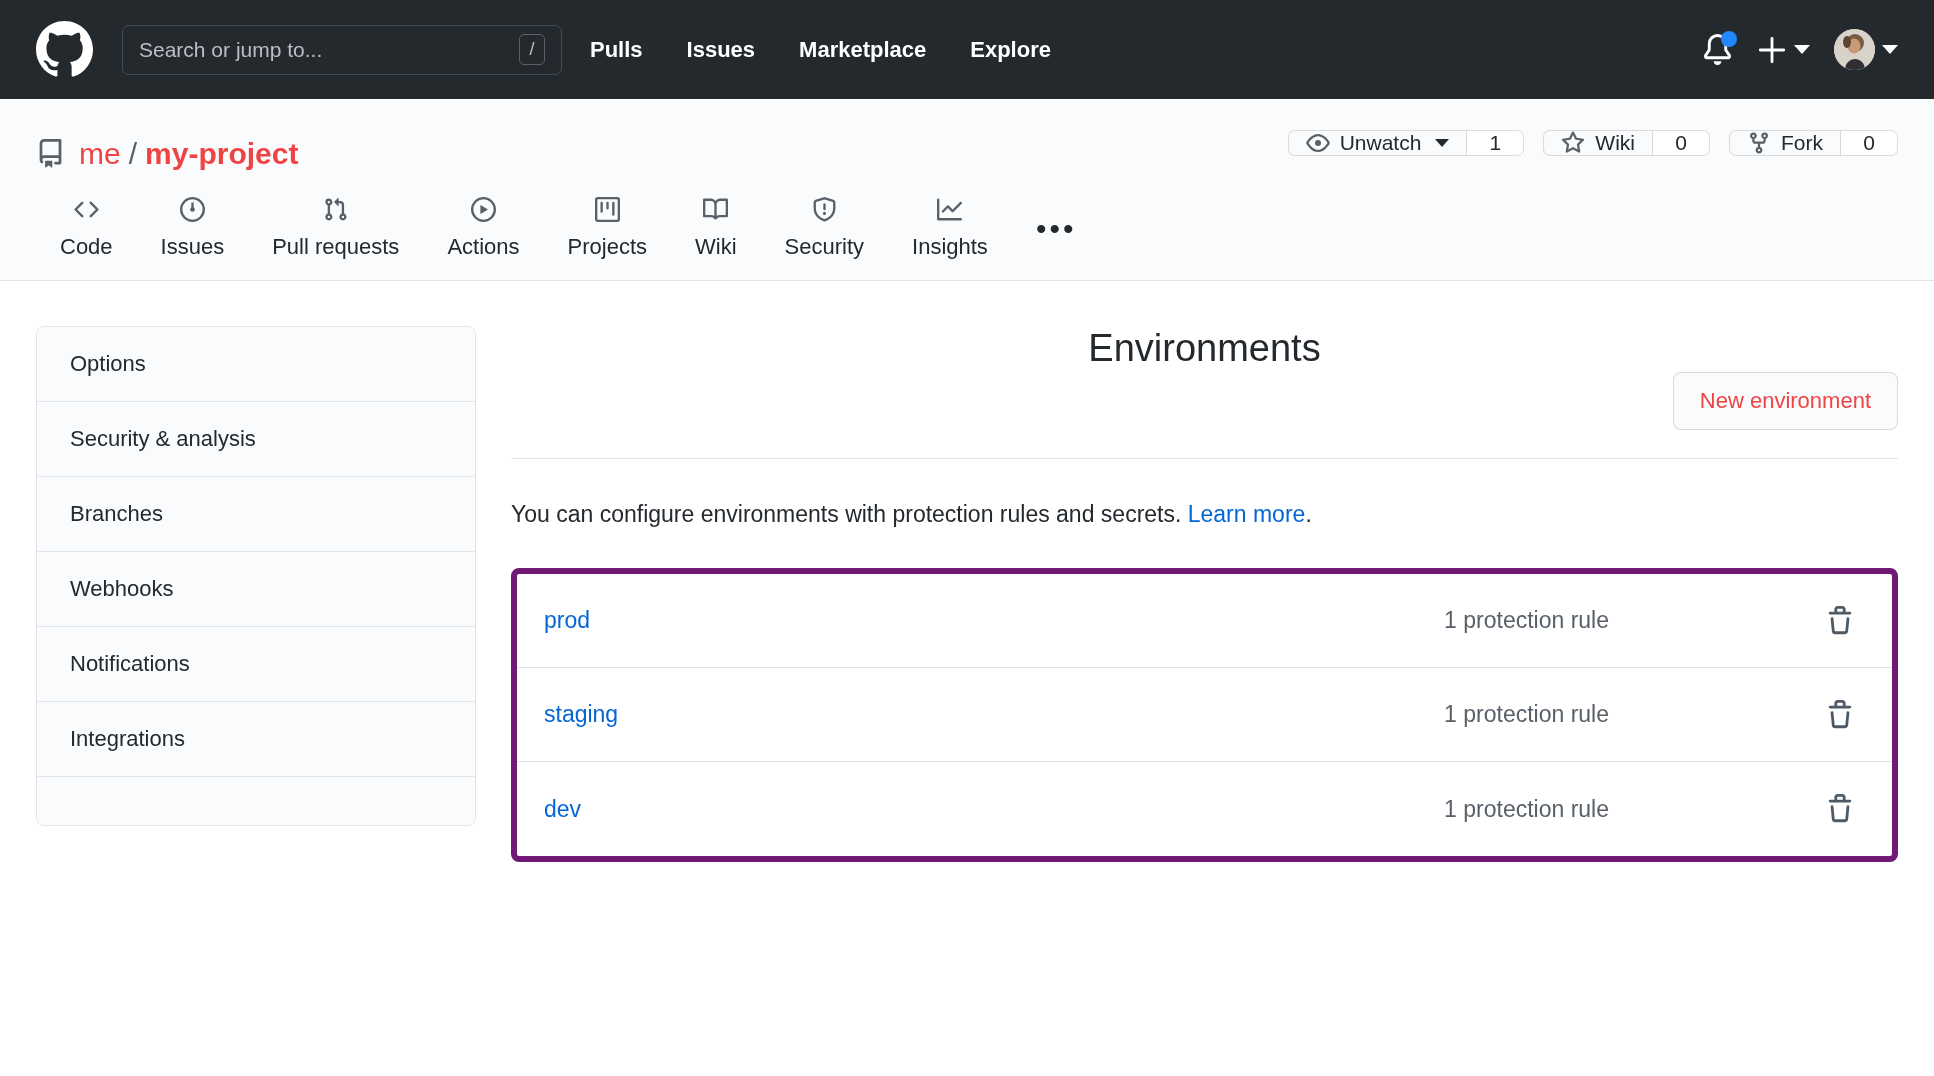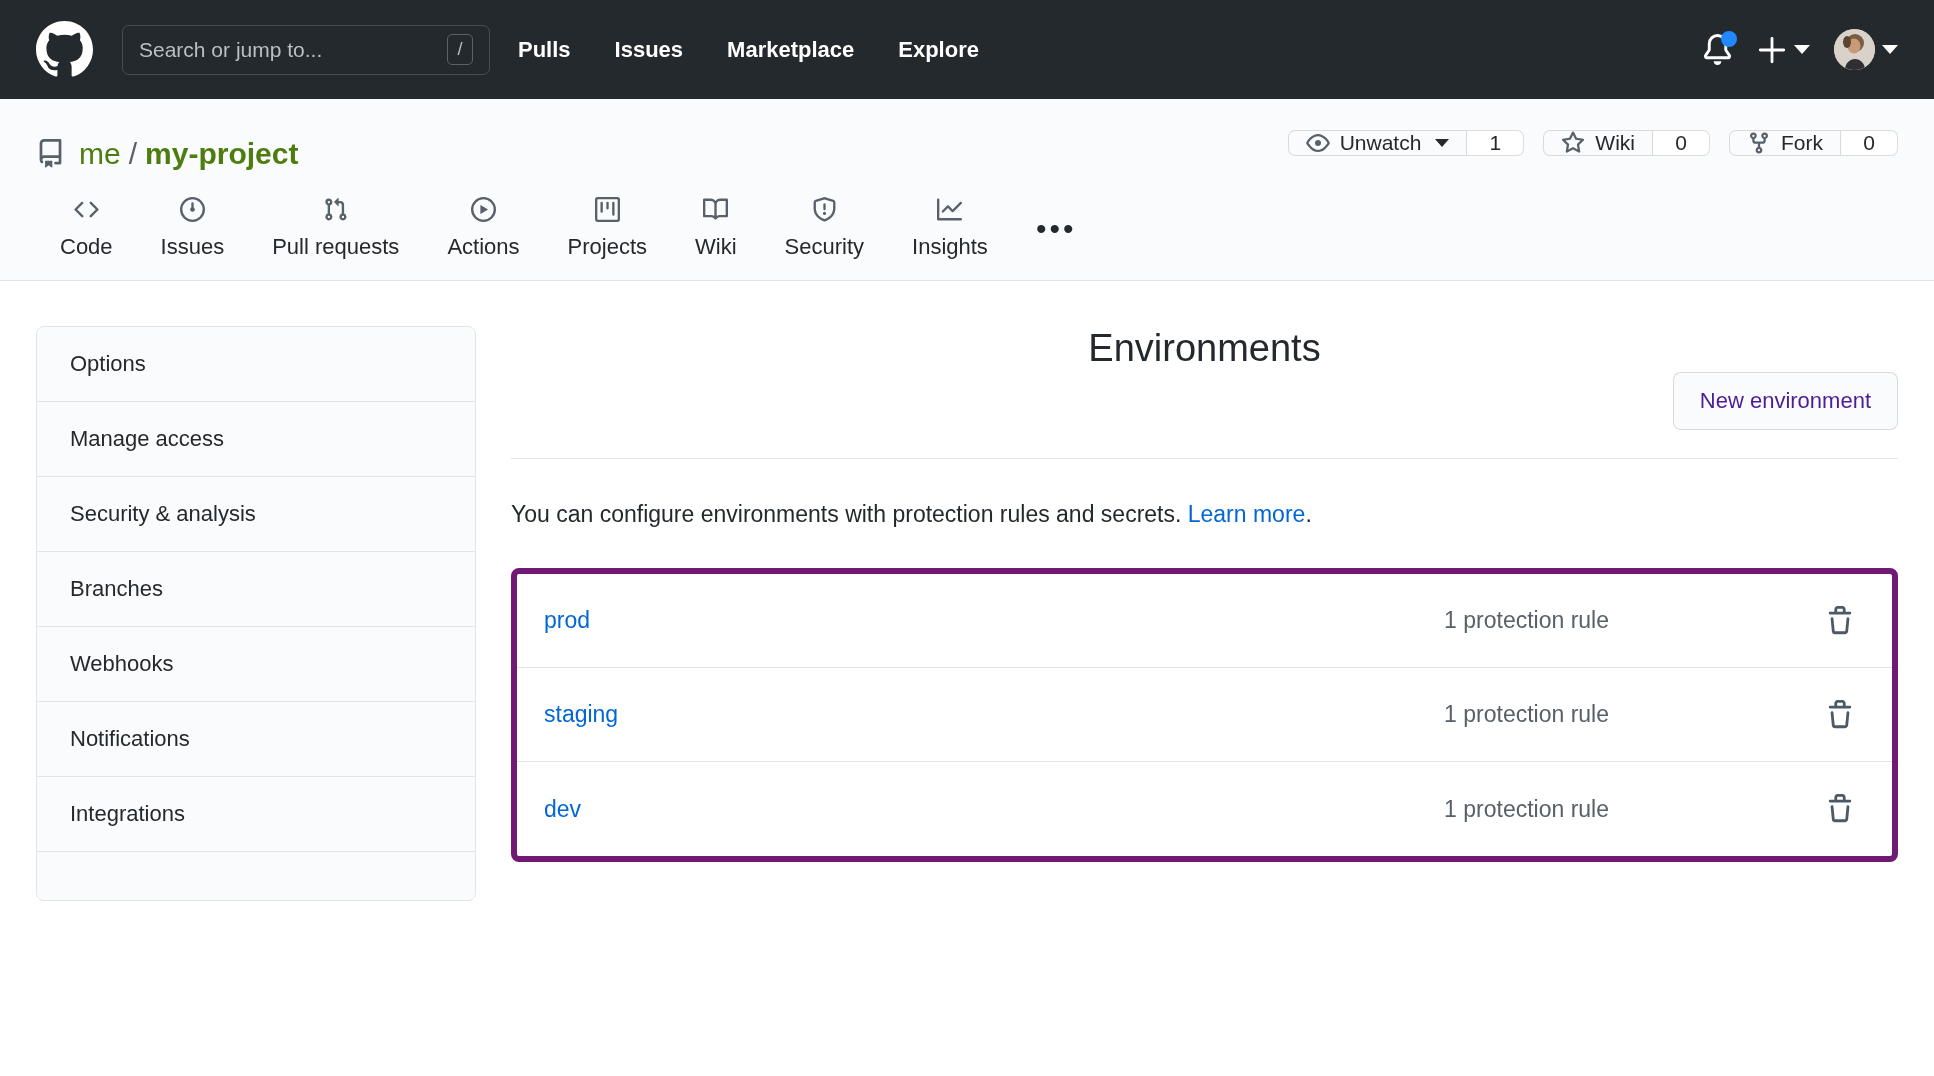--- a/index.html
+++ b/index.html
@@ -31,21 +31,21 @@
     margin-right: 29px;
     display: flex;
     align-items: center;
     justify-content: center;
     cursor: pointer;
   }
   .gh-logo svg { display: block; }
 
   .search-box {
     position: relative;
-    width: 368px;
+    width: 440px;
     height: 50px;
     border: 1px solid #444d56;
     border-radius: 7px;
     background: transparent;
     display: flex;
     align-items: center;
     padding: 0 16px;
     cursor: text;
   }
   .search-box input {
@@ -138,21 +138,21 @@
   }
   .repo-icon { margin-right: 14px; display: flex; align-items: center; }
   .repo-title {
     font-size: 30px;
     color: #0366d6;
     display: flex;
     align-items: baseline;
     gap: 8px;
     white-space: nowrap;
   }
-  .repo-title a { color: #4d7c0f; text-decoration: none; }
+  .repo-title a { color: #ef4444; text-decoration: none; }
   .repo-title .sep { color: #586069; font-weight: 300; }
   .repo-title .repo-name { font-weight: bold; }
 
   .repo-actions {
     margin-left: auto;
     display: flex;
     align-items: center;
     gap: 19px;
   }
   .btn-group {
@@ -273,21 +273,21 @@
     margin: 0;
     line-height: 1.2;
   }
   .btn-new-env {
     margin-left: auto;
     background: #fafbfc;
     border: 1px solid rgba(27,31,35,0.15);
     border-radius: 8px;
     padding: 15px 26px;
     font-size: 22px;
-    color: #4c1d95;
+    color: #ef4444;
     cursor: pointer;
     font-family: "Liberation Sans", sans-serif;
     white-space: nowrap;
   }
   .env-desc {
     font-size: 23px;
     color: #24292e;
     margin: 38px 0 0 0;
     line-height: 1.5;
   }
@@ -498,21 +498,20 @@
     </a>
 
     <div class="repo-tab-more">•••</div>
   </nav>
 </div>
 
 <div class="page">
 
   <aside class="settings-sidebar">
     <div class="sidebar-item">Options</div>
-    <div class="sidebar-item">Manage access</div>
     <div class="sidebar-item">Security &amp; analysis</div>
     <div class="sidebar-item">Branches</div>
     <div class="sidebar-item">Webhooks</div>
     <div class="sidebar-item">Notifications</div>
     <div class="sidebar-item">Integrations</div>
     <div class="sidebar-item"></div>
   </aside>
 
   <main class="main-content">
 

